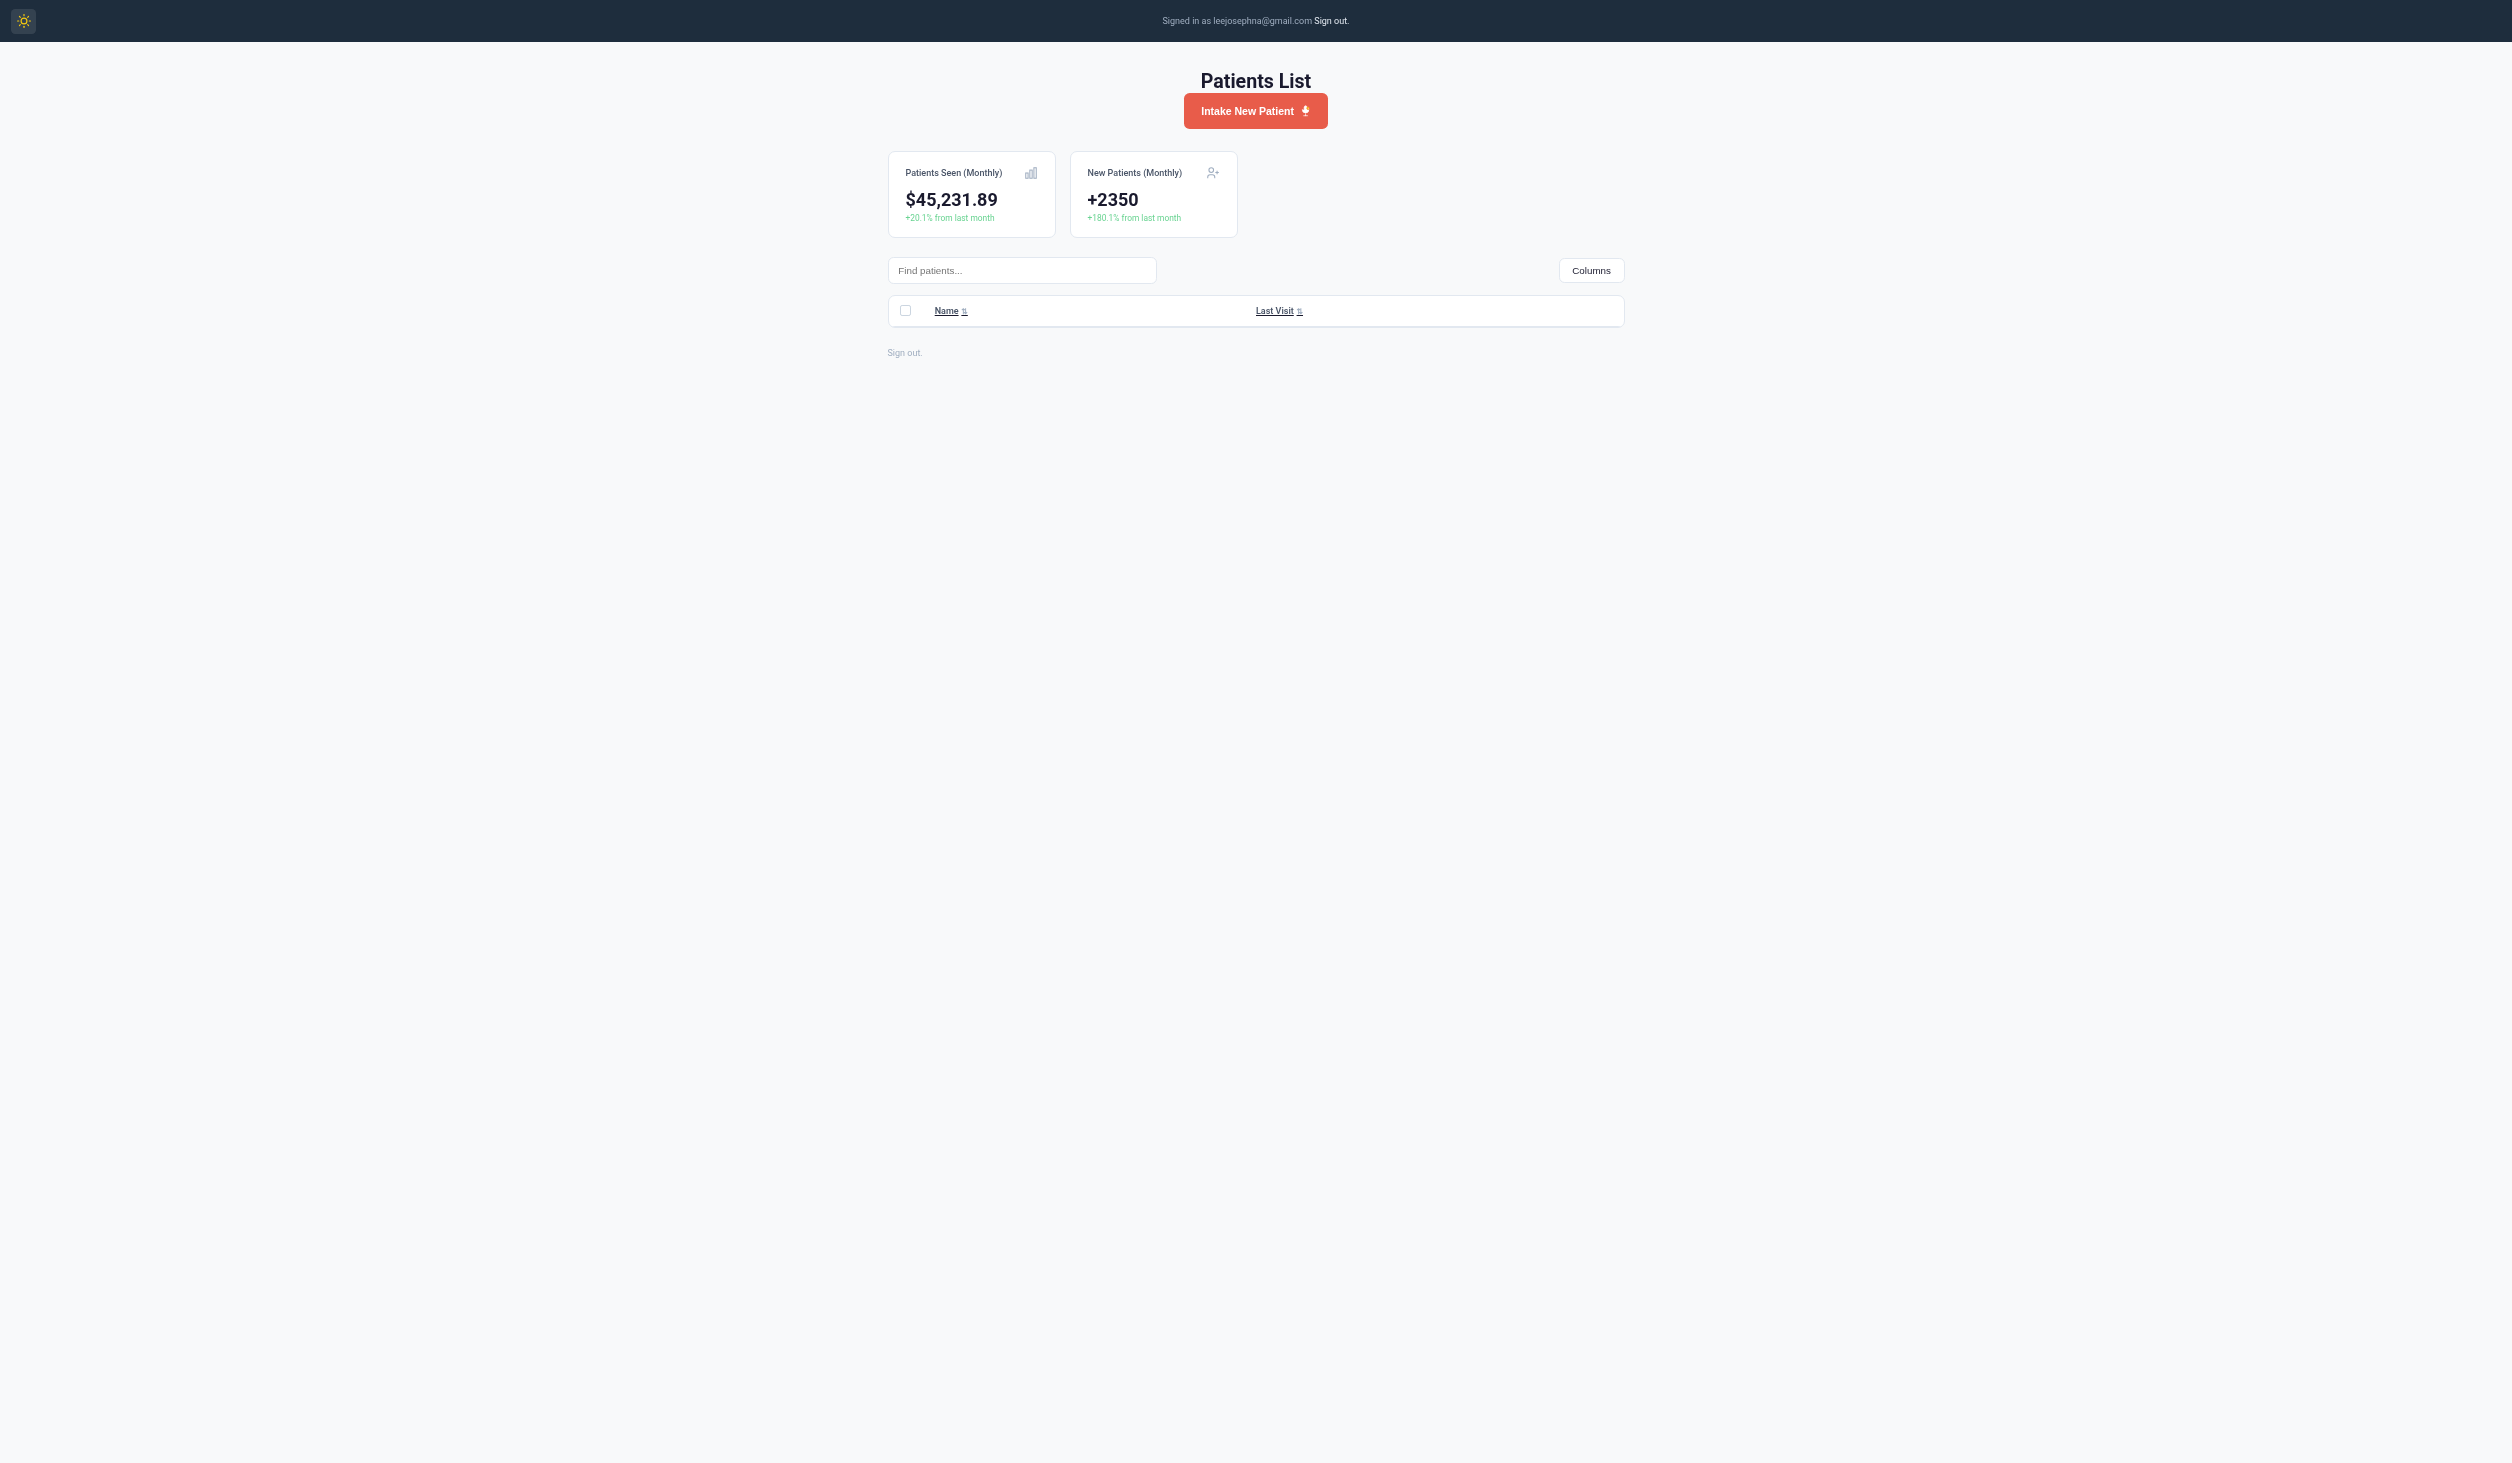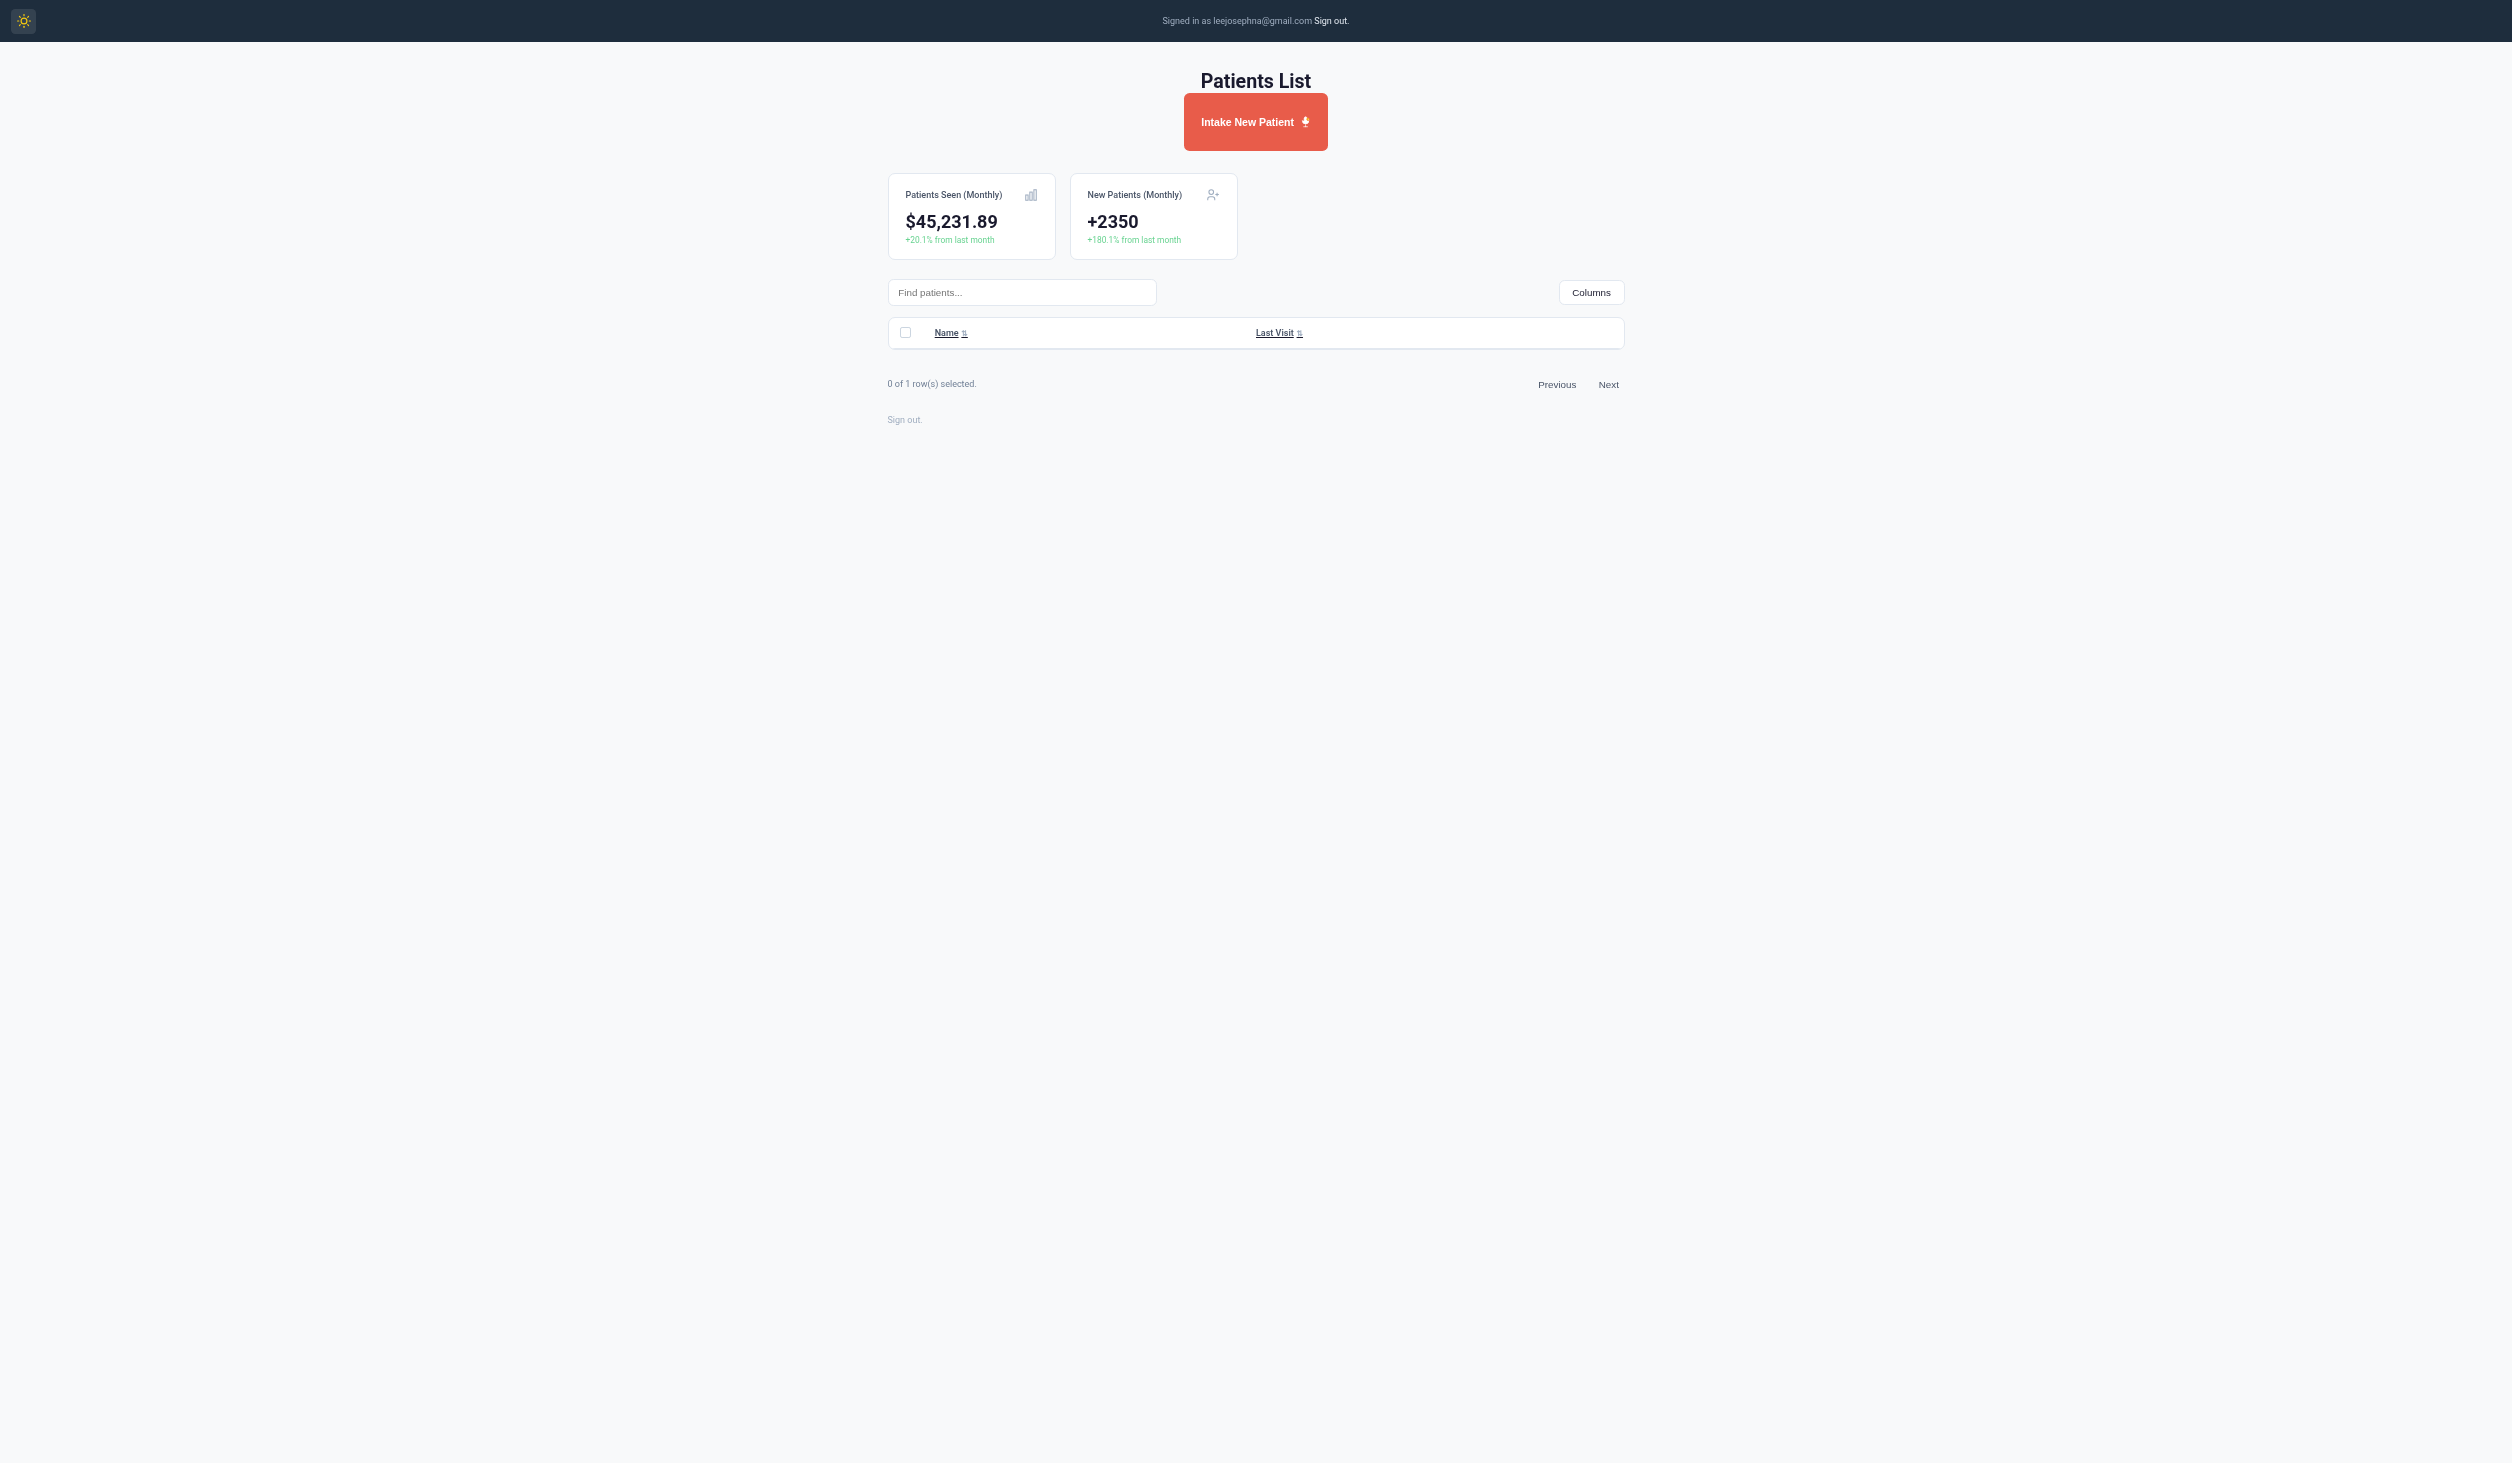--- a/index.html
+++ b/index.html
@@ -66,21 +66,21 @@
     .page-title {
       font-size: 19.6px;
       font-weight: 700;
       color: #1a1a2e;
     }
 
     .intake-button {
       background: #e85c4a;
       color: white;
       border: none;
-      padding: 23px 17px;
+      padding: 12px 17px;
       border-radius: 5.6px;
       font-size: 10.5px;
       font-weight: 600;
       cursor: pointer;
       display: flex;
       align-items: center;
       gap: 5.6px;
     }
 
     .stats-row {
@@ -375,24 +375,17 @@
       </div>
       <div class="table-header-cell">
         <span>Last Visit</span>
         <span class="sort-icon">⇅</span>
       </div>
       <div></div>
     </div>
 
   </div>
 
-  <div class="table-footer">
-    <span class="rows-selected-text">0 of 1 row(s) selected.</span>
-    <div class="pagination">
-      <button class="pagination-btn">Previous</button>
-      <button class="pagination-btn">Next</button>
-    </div>
-  </div>
 
   <div class="footer-signout">Sign out.</div>
 
 </div>
 
 
 </body></html>

